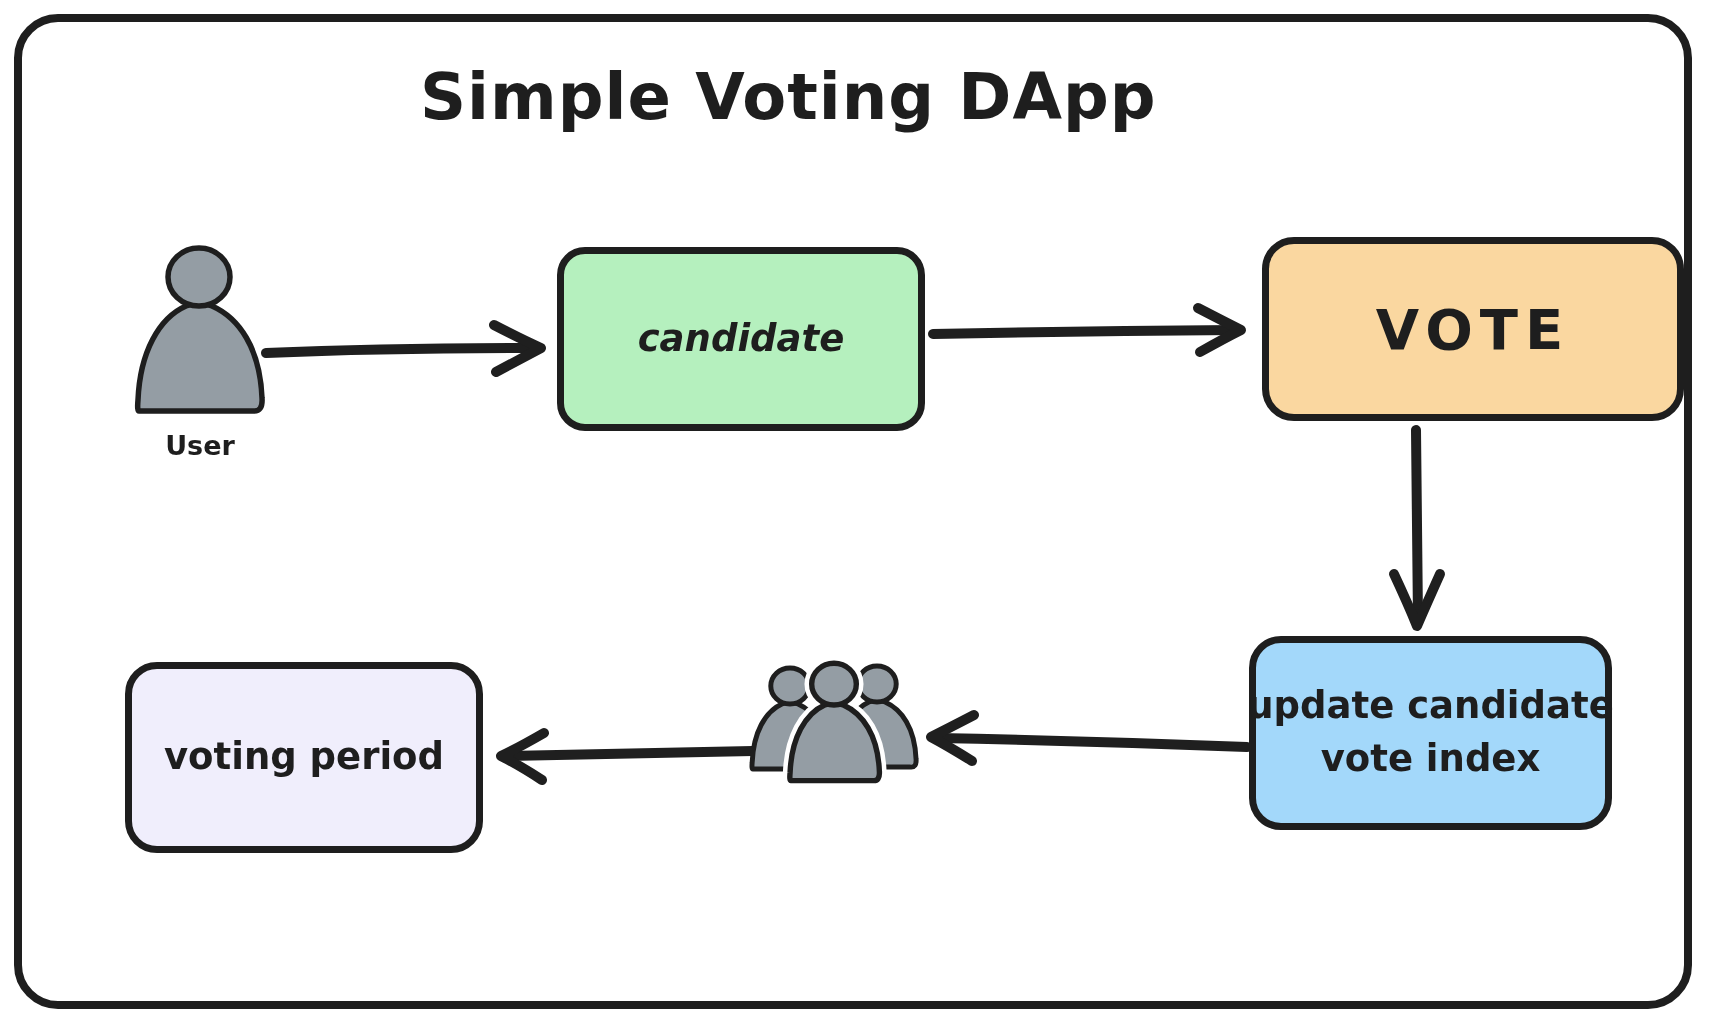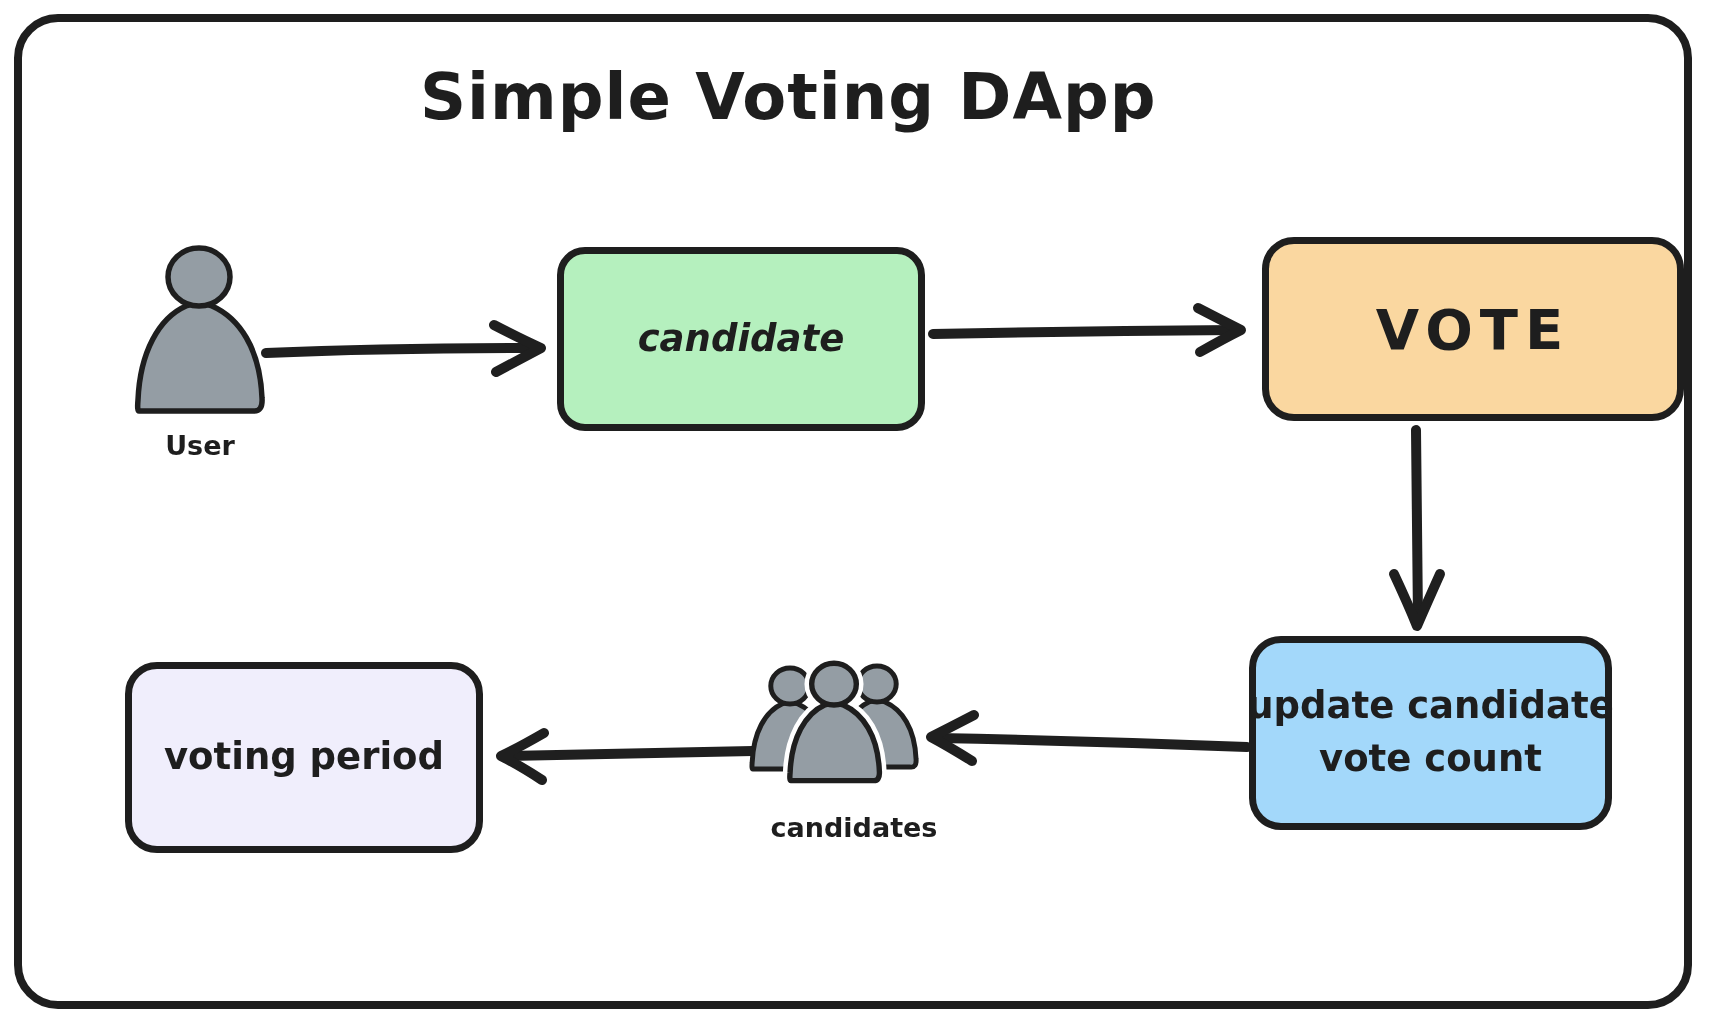--- a/index.html
+++ b/index.html
@@ -45,29 +45,28 @@
   <div class="node node-candidate-index" style="background-color: rgb(181, 240, 190); font-style: italic;">
     <div class="line">candidate</div>
   </div>
 
   <div class="node node-vote" style="background-color: rgb(250, 215, 160);">
     <div class="vote-text">VOTE</div>
   </div>
 
   <div class="node node-update-count" style="background-color: rgb(163, 216, 250);">
     <div class="line">update candidate</div>
-    <div class="line">vote count</div>
+    <div class="line">vote index</div>
   </div>
 
   <div class="node node-voting-period" style="background-color: rgb(240, 238, 252);">
     <div class="line">voting period</div>
   </div>
 
   <div class="actor-label label-user">User</div>
-  <div class="actor-label label-candidates">candidates</div>
 
   <svg class="overlay" width="1714" height="1031" viewBox="0 0 1714 1031">
     <g stroke="#1f1f1f" stroke-width="10" fill="none" stroke-linecap="round" stroke-linejoin="round">
 
       <g>
         <path d="M266,353 C360,349 450,348 536,348"></path>
         <path d="M494,325 Q525,341 541,348 Q524,357 496,372"></path>
       </g>
 
       <g>

